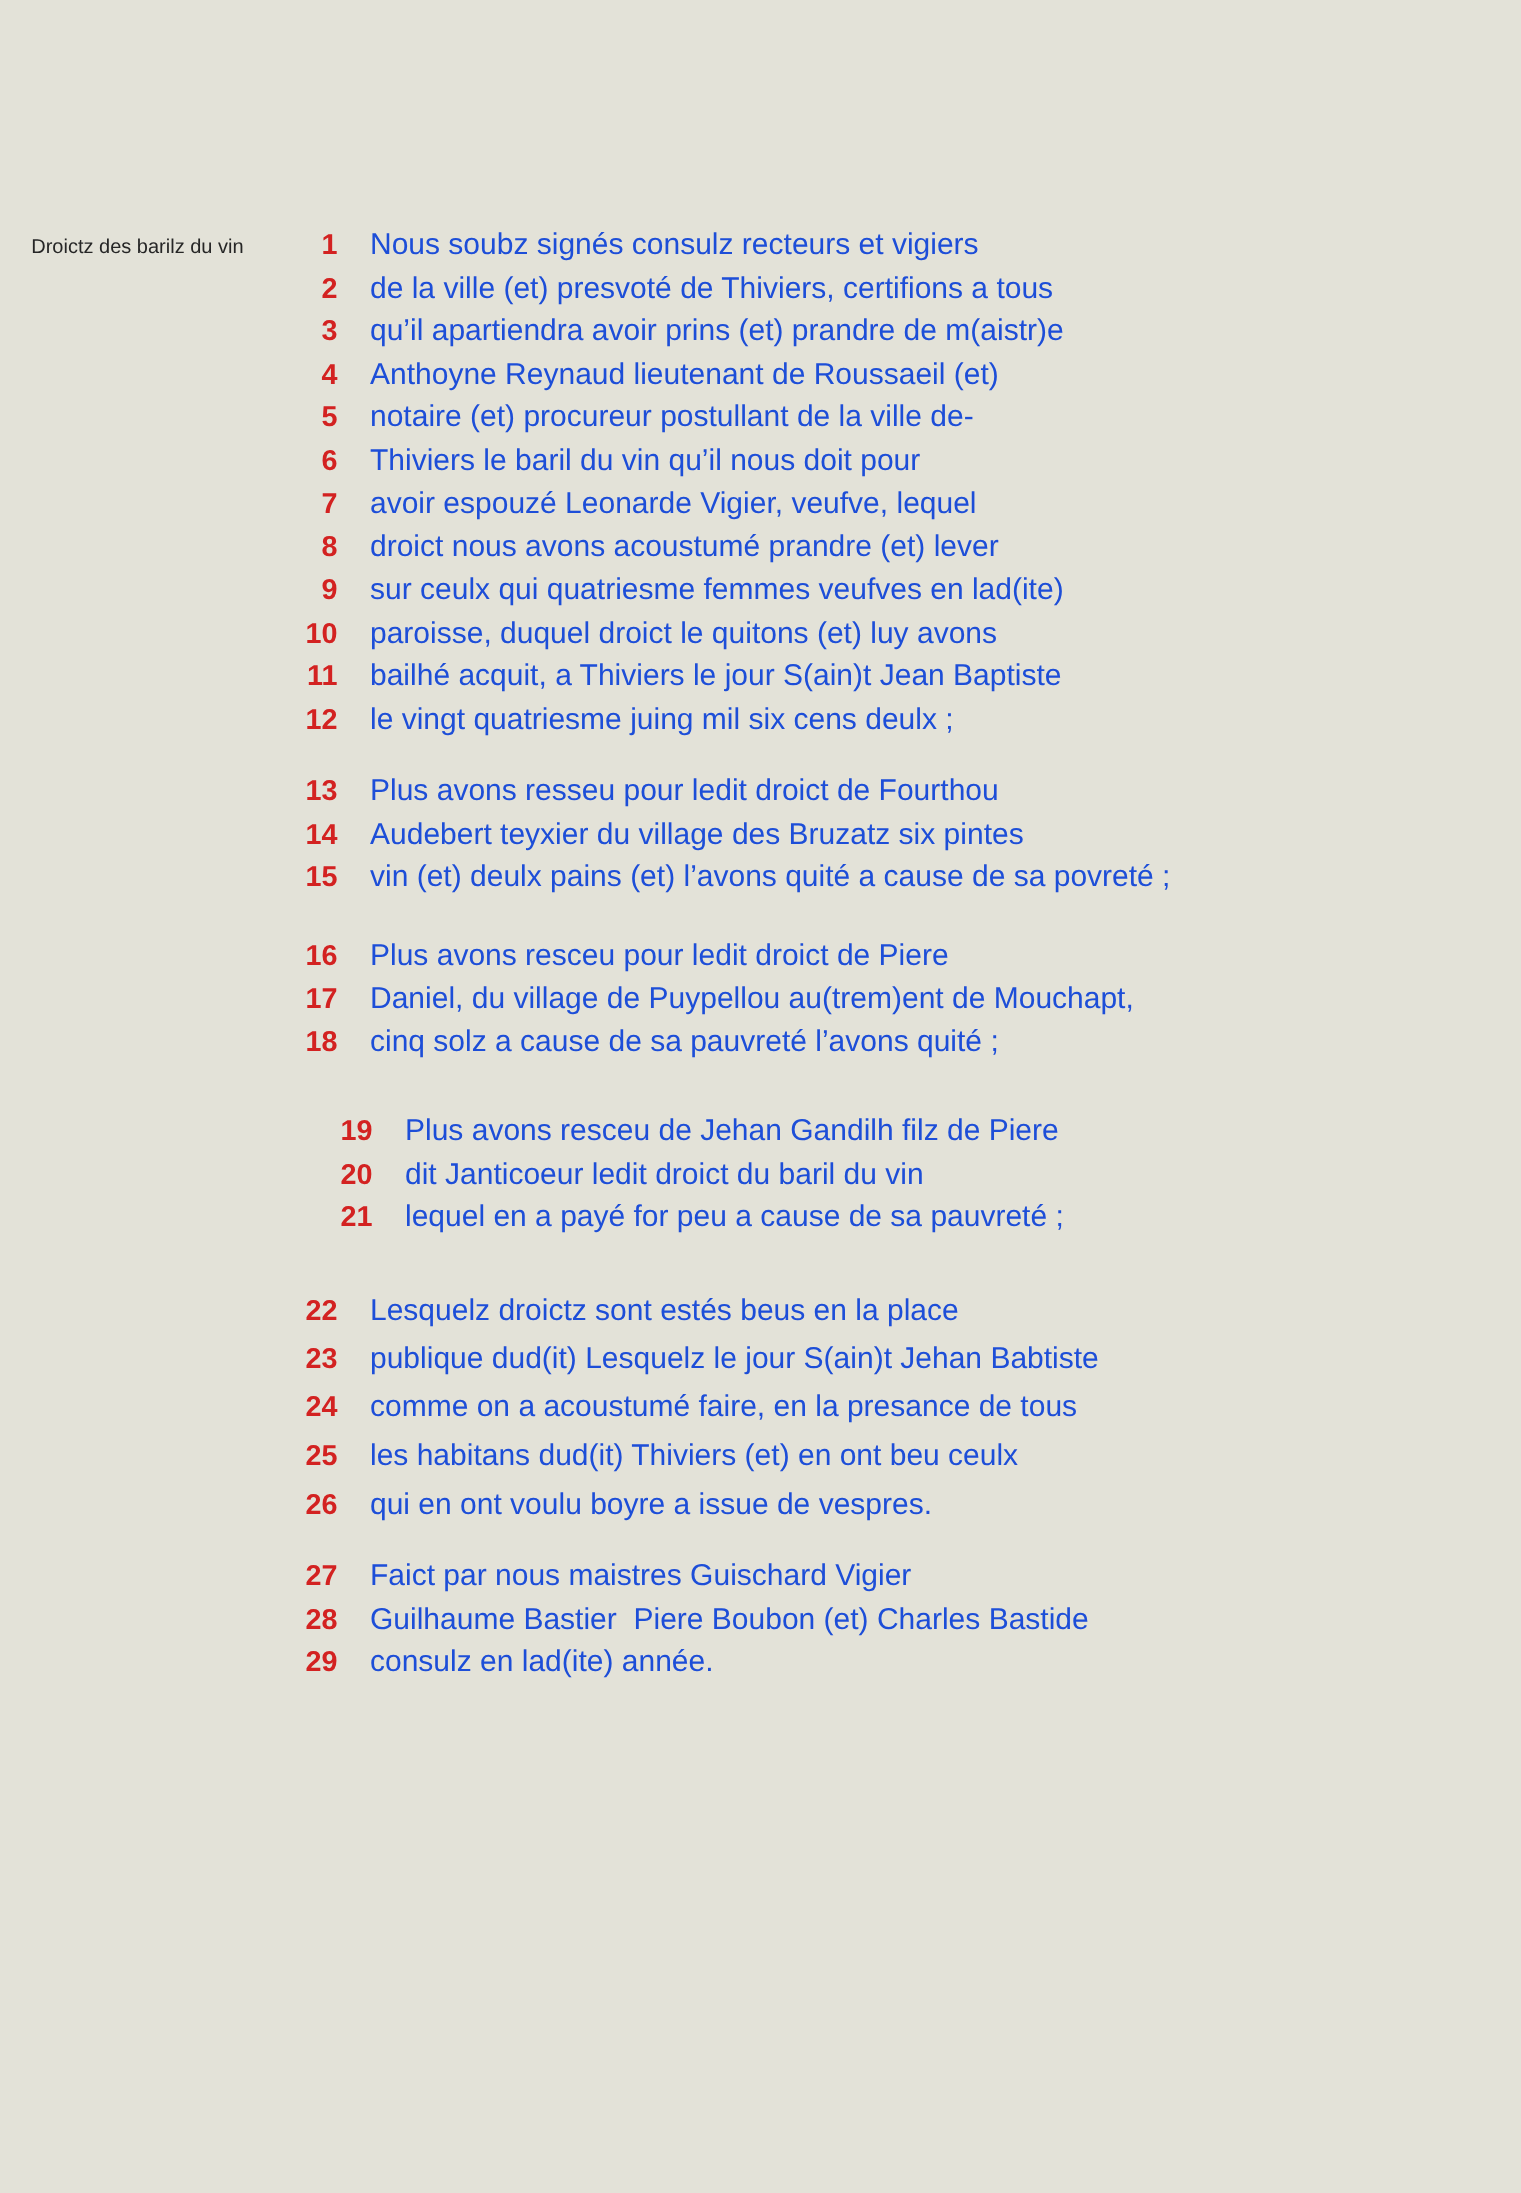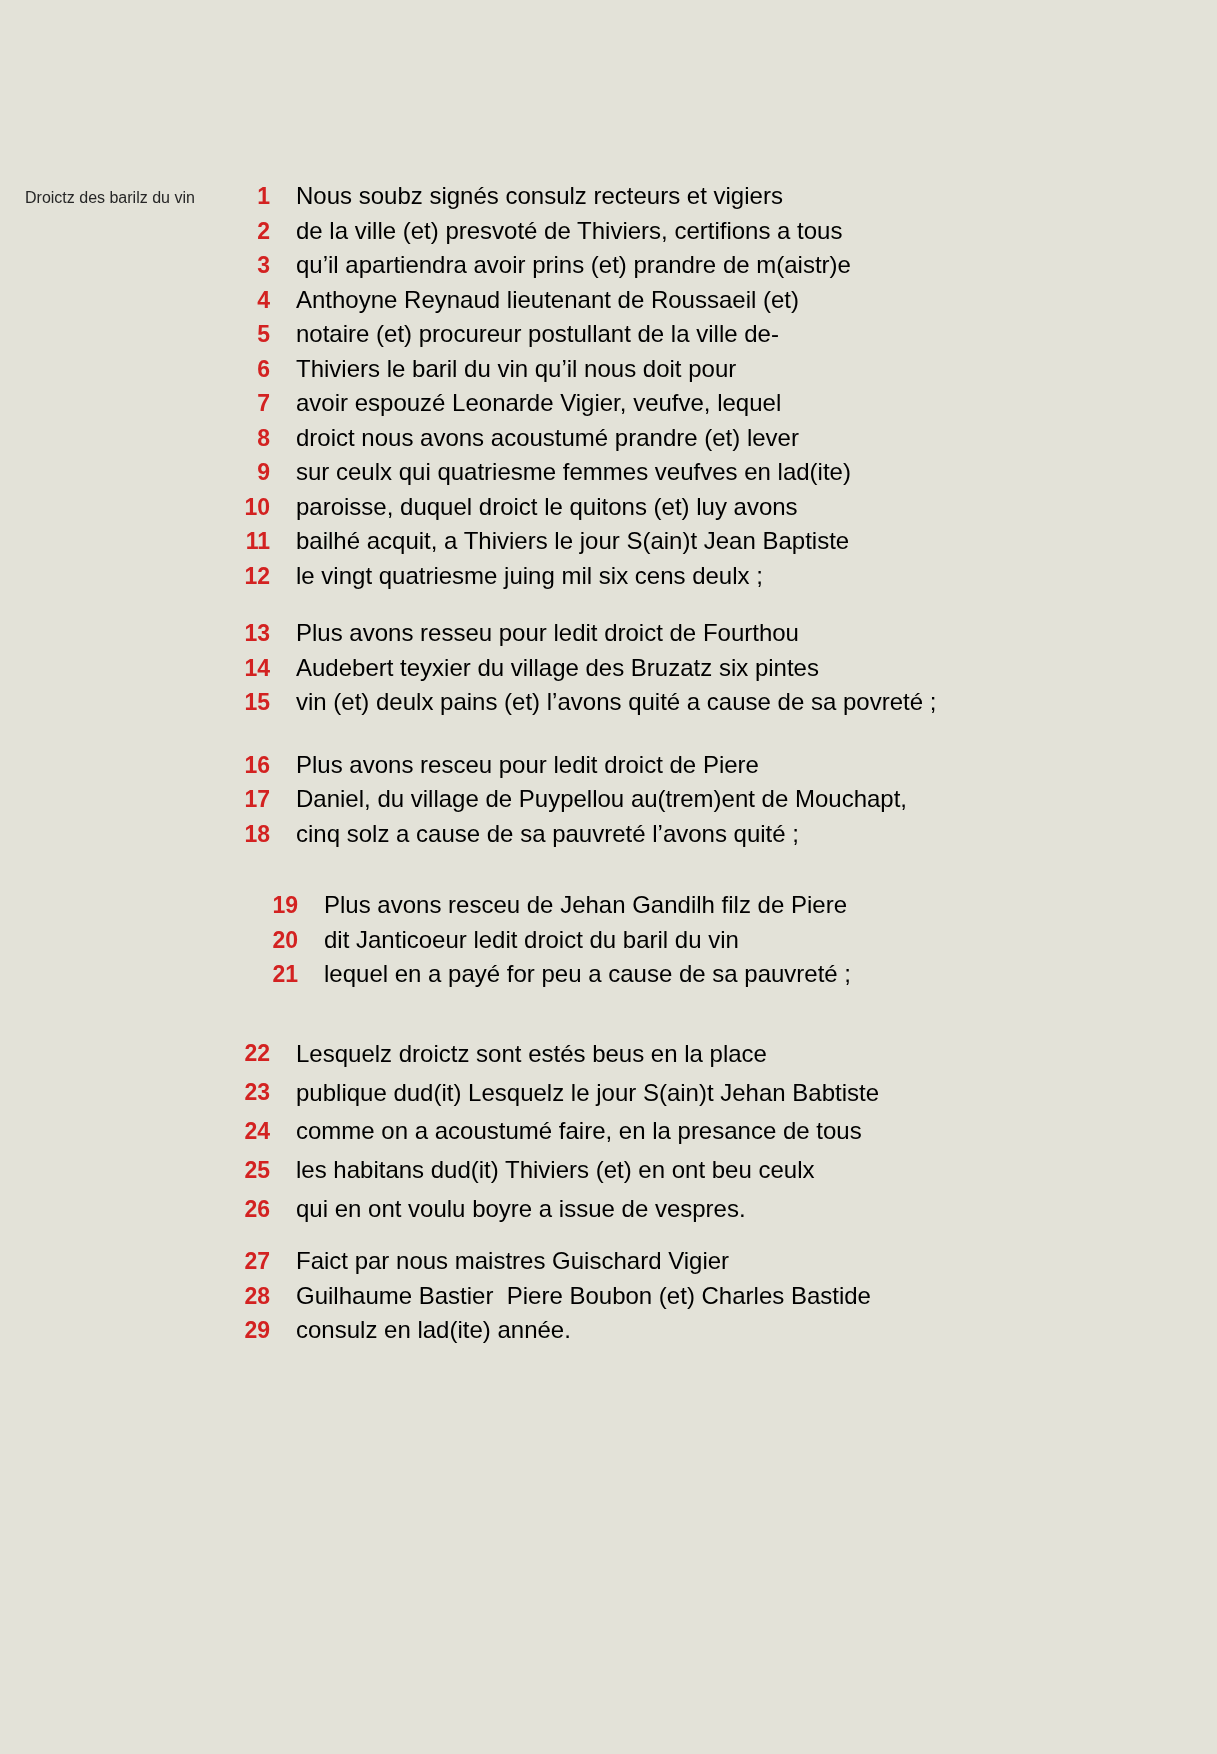--- a/index.html
+++ b/index.html
@@ -35,34 +35,34 @@
   .block-2 { margin-top: 23px; }
   .block-3 { margin-top: 28px; }
   .block-4 { margin-top: 37px; padding-left: 28px; }
   .block-5 { margin-top: 40px; }
   .block-6 { margin-top: 19px; }
   .row {
     display: flex;
     align-items: baseline;
     height: 34.5px;
   }
-  .block-5 .row { height: 38.8px; align-items: center; }
+  .block-5 .row { height: 38.8px; }
   .num {
     width: 270px;
     flex: 0 0 270px;
     text-align: right;
     font-size: 23px;
     font-weight: bold;
     color: #d32221;
   }
   .txt {
     margin-left: 26px;
     font-size: 24px;
     white-space: pre;
-    color: #000000;
+    color: #1d4ed8;
   }
 </style>
 </head>
 <body>
 
 <div class="page">
   <div class="margin-note">Droictz des barilz du vin</div>
   <div class="text-column" id="text-column">
       <div class="block block-1">
         <div class="row">

